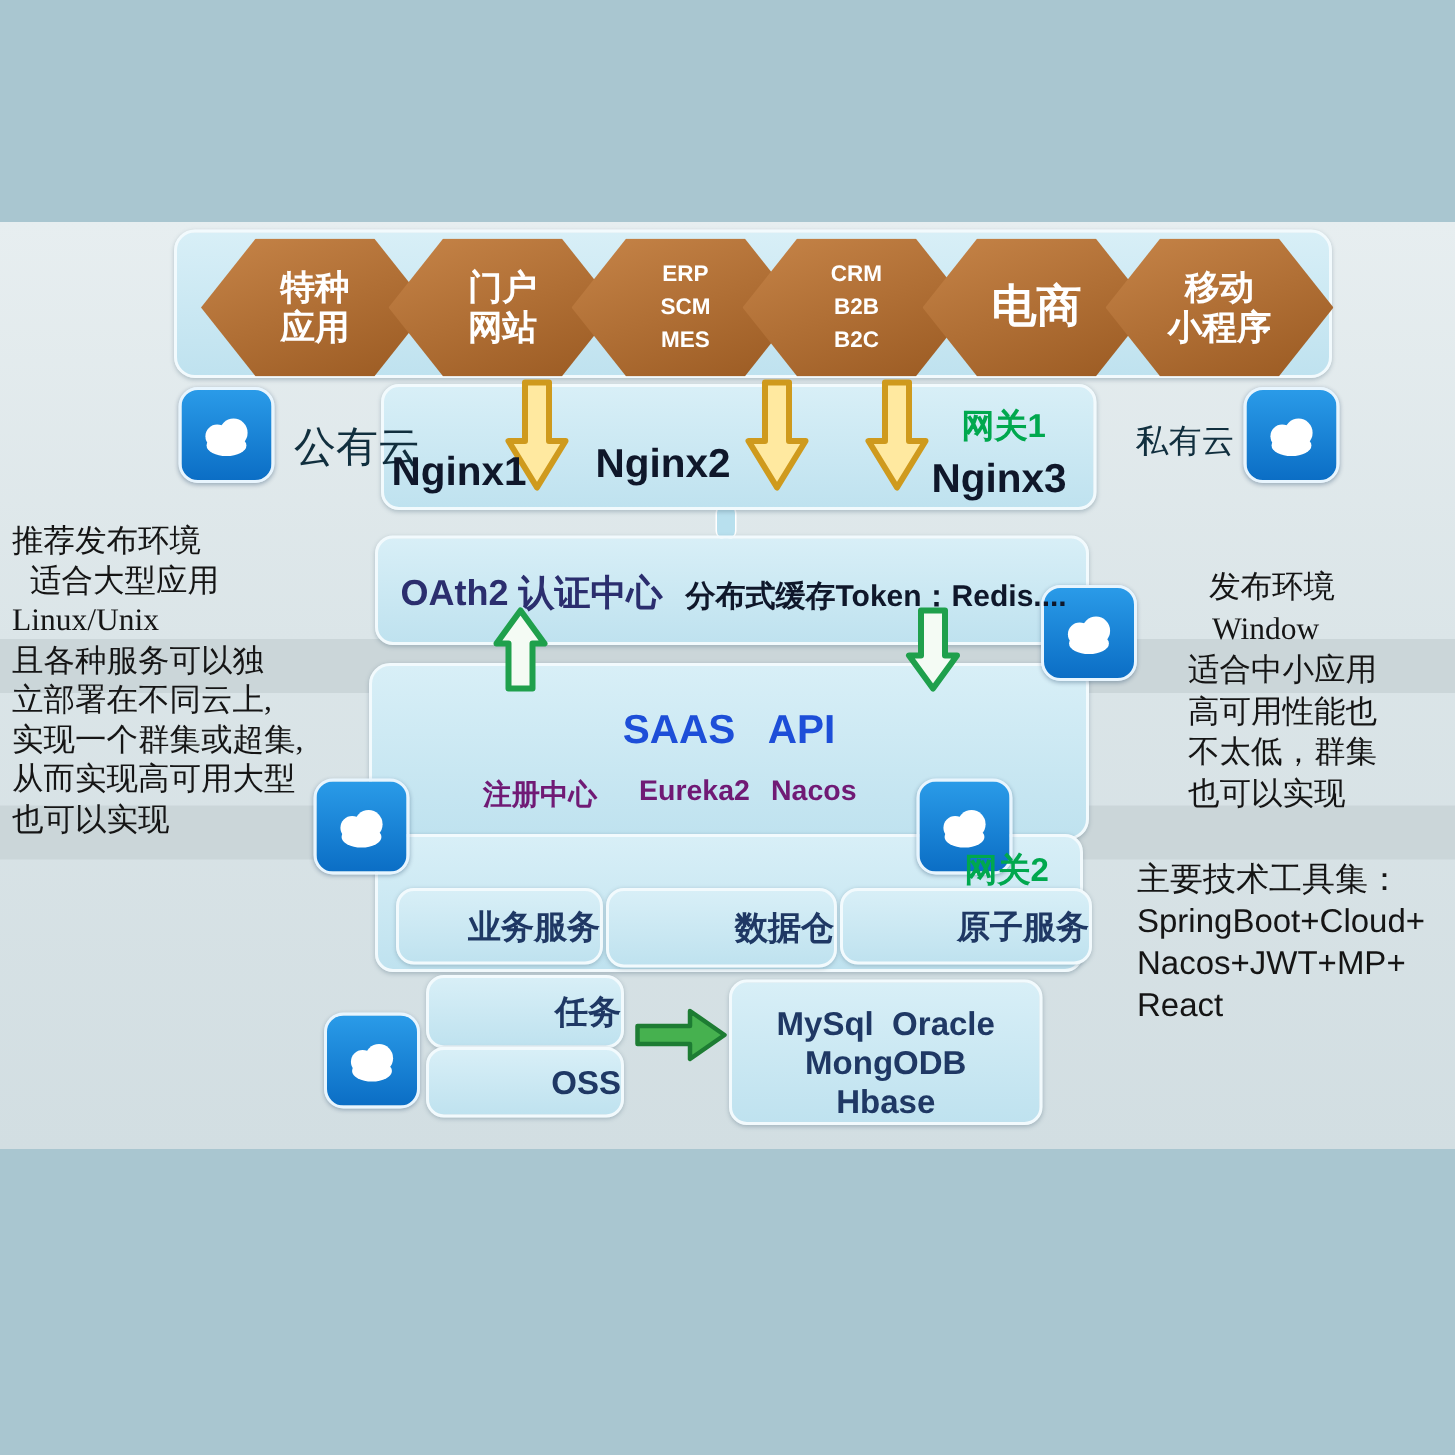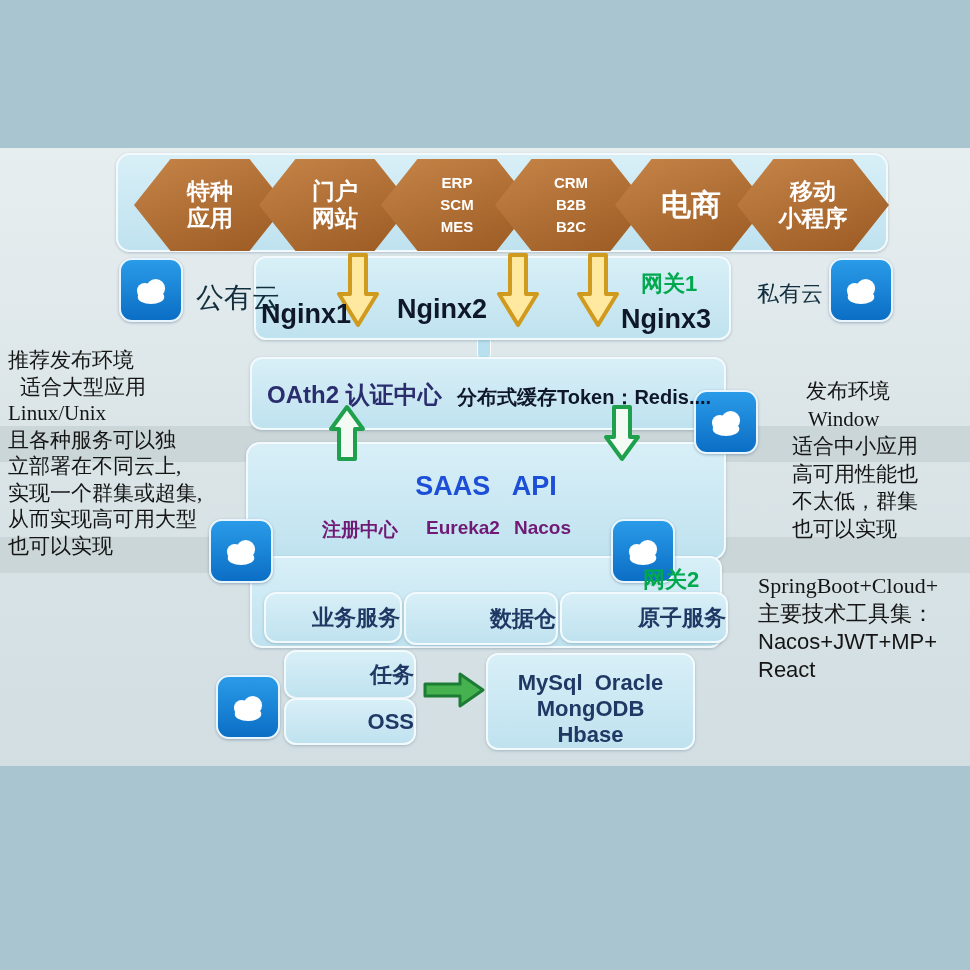--- a/index.html
+++ b/index.html
@@ -211,17 +211,17 @@
 </div>
 <div class="note note-right">
   <div>发布环境</div>
   <div>Window</div>
   <div>适合中小应用</div>
   <div>高可用性能也</div>
   <div>不太低，群集</div>
   <div>也可以实现</div>
 </div>
 <div class="note note-tech">
+  <div>主要技术工具集：</div>
   <div>SpringBoot+Cloud+</div>
-  <div>主要技术工具集：</div>
   <div>Nacos+JWT+MP+</div>
   <div>React</div>
 </div>
 
 </body></html>

